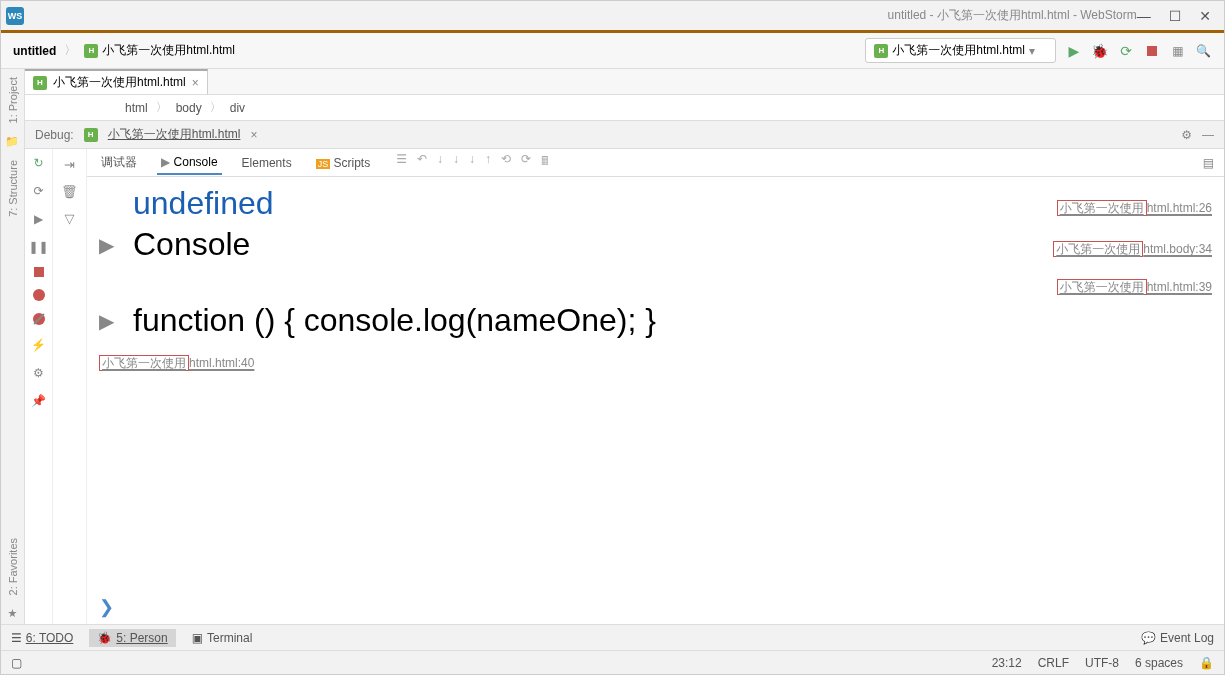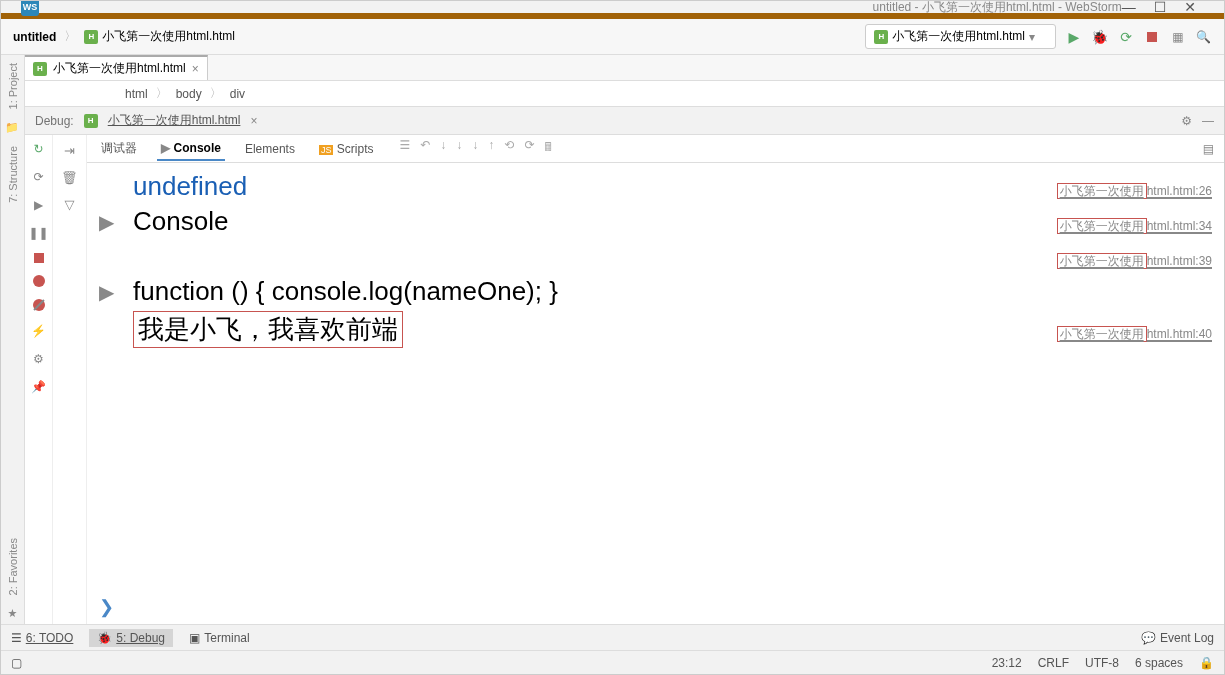--- a/index.html
+++ b/index.html
@@ -1,17 +1,17 @@
 <!DOCTYPE html>
 <html><head>
 <meta charset="utf-8">
 <style>
 *{margin:0;padding:0;box-sizing:border-box;font-family:"Microsoft YaHei",sans-serif;font-size:12px;user-select:none}
 body{background:#fff;width:1225px;height:675px;display:flex;flex-direction:column;border:1px solid #ccc;overflow:hidden}
-.titlebar{height:18px;background:#f2f2f2;display:flex;align-items:center;padding:0 20px;border-bottom:6px solid #a16207}
+.titlebar{height:32px;background:#f2f2f2;display:flex;align-items:center;padding:0 5px;border-bottom:3px solid #a16207}
 .titlebar .logo{width:18px;height:18px;background:#2d87b8;border-radius:3px;margin-right:8px;display:flex;align-items:center;justify-content:center;color:#fff;font-size:9px;font-weight:bold}
 .menubar{display:flex;gap:2px}
 .menu-item{padding:2px 6px;cursor:pointer}
 .window-title{flex:1;text-align:right;color:#888}
 .win-controls{display:flex;gap:18px;padding-right:8px;color:#555}
 .win-controls span{cursor:pointer;font-size:14px}
 .navbar{height:36px;background:#f7f7f7;display:flex;align-items:center;padding:0 12px;border-bottom:1px solid #ddd;gap:8px}
 .proj{font-weight:bold}
 .crumb-sep{color:#aaa}
 .file-chip{display:flex;align-items:center;gap:4px}
@@ -46,29 +46,29 @@
 .dla.circle-rs{width:12px;height:12px;border-radius:50%;background:#c75450;position:relative}
 .dla.circle-rs::after{content:"";position:absolute;width:14px;height:2px;background:#888;transform:rotate(-45deg);top:5px;left:-1px}
 .dla.bolt{color:#f0a020}
 .dla.gear{color:#888}
 .dla.pin{color:#888}
 .debug-col2{width:34px;display:flex;flex-direction:column;align-items:center;gap:12px;padding-top:8px;border-right:1px solid #eee}
 .dc2{color:#888;cursor:pointer;font-size:13px}
 .debug-main{flex:1;display:flex;flex-direction:column;overflow:hidden}
 .debug-tabs{height:28px;display:flex;align-items:center;border-bottom:1px solid #ddd;gap:16px;padding:0 10px}
 .dtab{padding:4px 4px;cursor:pointer;color:#555}
-.dtab.active{color:#000;border-bottom:2px solid #4a88c7;font-weight:700}
+.dtab.active{color:#000;border-bottom:2px solid #4a88c7;font-weight:400}
 .dtab-icons{margin-left:6px;display:flex;gap:10px;color:#aaa}
 .dtab-icons span{cursor:pointer}
 .dtab-icons-right{margin-left:auto;color:#888;cursor:pointer}
 .console{flex:1;overflow:auto;display:flex;flex-direction:column;padding:6px 0}
 .console-row{display:flex;align-items:center;padding:2px 12px;font-family:Consolas,monospace}
 .cr-left{flex:1;display:flex;align-items:center;gap:10px;font-size:24px}
 .cr-expand{color:#888;font-size:20px;cursor:pointer;width:24px}
-.cr-text{font-size:26px}
+.cr-text{font-size:32px}
 .cr-blue{color:#1a5fb4}
 .cr-src{font-size:26px;color:#888;text-decoration:underline;white-space:nowrap}
 .boxed-red{border:1px solid #c75450;padding:0 4px;font-size:26px}
 .prompt-row{color:#4a88c7;font-size:18px;padding-left:12px}
 .bottom-tabs{height:26px;background:#f2f2f2;border-top:1px solid #ddd;display:flex;align-items:center;padding:0 10px;gap:16px}
 .btab{display:flex;align-items:center;gap:4px;cursor:pointer;color:#555}
 .btab.active{background:#d5d5d5;padding:2px 8px}
 .btab-right{margin-left:auto}
 .statusbar{height:24px;background:#f2f2f2;border-top:1px solid #ddd;display:flex;align-items:center;padding:0 10px;gap:16px;color:#555}
 .statusbar .sb-right{margin-left:auto;display:flex;gap:16px}
@@ -201,50 +201,46 @@
               <span class="cr-expand"></span>
               <span class="cr-text cr-blue">undefined</span>
             </div>
             <span class="cr-src"><span class="red-box" style="border:1px solid #c75450;padding:0 2px">小飞第一次使用</span><span>html.html:26</span></span>
           </div>
           <div class="console-row">
             <div class="cr-left">
               <span class="cr-expand">▶</span>
               <span class="cr-text">Console</span>
             </div>
-            <span class="cr-src"><span style="border:1px solid #c75450;padding:0 2px">小飞第一次使用</span><span>html.html:34</span></span>
+            <span class="cr-src"><span style="border:1px solid #c75450;padding:0 2px">小飞第一次使用</span><span>html.body:34</span></span>
           </div>
           <div class="console-row">
             <div class="cr-left"></div>
             <span class="cr-src"><span style="border:1px solid #c75450;padding:0 2px">小飞第一次使用</span><span>html.html:39</span></span>
           </div>
           <div class="console-row">
             <div class="cr-left">
               <span class="cr-expand">▶</span>
               <span class="cr-text">function () { console.log(nameOne); }</span>
             </div>
           </div>
           <div class="console-row">
-            <div class="cr-left">
-              <span class="cr-expand"></span>
-              <span class="boxed-red">我是小飞，我喜欢前端</span>
-            </div>
             <span class="cr-src"><span style="border:1px solid #c75450;padding:0 2px">小飞第一次使用</span><span>html.html:40</span></span>
           </div>
           <div style="flex:1"></div>
           <div class="prompt-row">❯</div>
         </div>
       </div>
     </div>
   </div>
 </div>
 
 <div class="bottom-tabs">
   <span class="btab">☰ <u>6: TODO</u></span>
-  <span class="btab active">🐞 <u>5: Debug</u></span>
+  <span class="btab active">🐞 <u>5: Person</u></span>
   <span class="btab">▣ <span>Terminal</span></span>
   <span class="btab btab-right">💬 <span>Event Log</span></span>
 </div>
 
 <div class="statusbar">
   <span>▢</span>
   <div class="sb-right">
     <span>23:12</span>
     <span>CRLF</span>
     <span>UTF-8</span>

